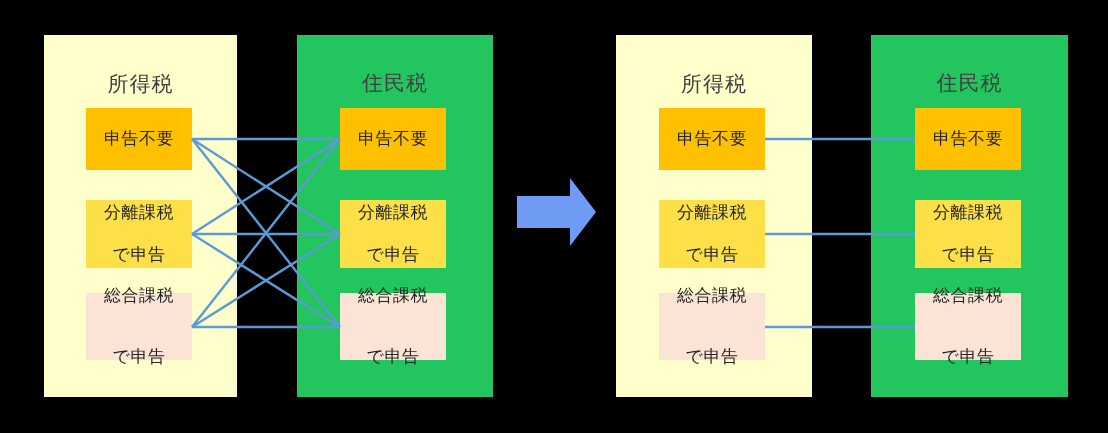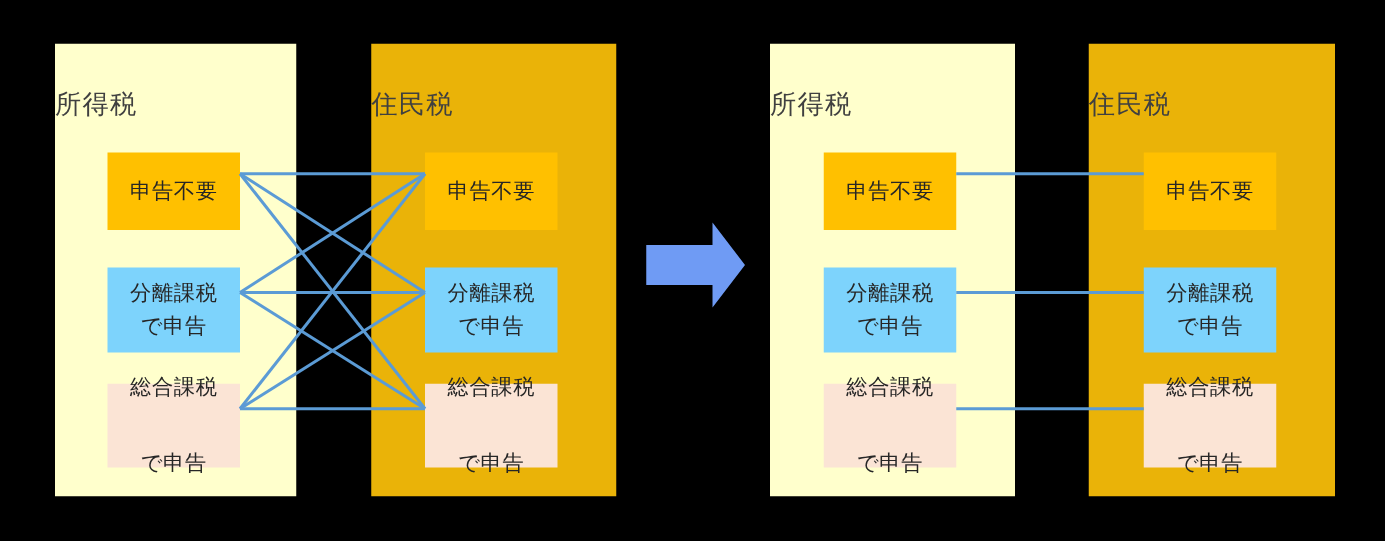--- a/index.html
+++ b/index.html
@@ -24,51 +24,51 @@
   }
   
   .panel {
     position: absolute;
     box-sizing: border-box;
   }
   .panel-income {
     background: #ffffcc;
   }
   .panel-resident {
-    background: #eab308;
+    background: #22c55e;
     font-family: Liberation Serif, serif;
   }
   .panel-title {
     position: absolute;
     left: 0;
     width: 100%;
+    text-align: center;
     font-size: 21px;
     line-height: 1;
     color: #404040;
     letter-spacing: 1px;
     white-space: nowrap;
   }
   
   .node {
     position: absolute;
     box-sizing: border-box;
     display: flex;
     flex-direction: column;
     align-items: center;
     justify-content: center;
     font-size: 17px;
     line-height: 1.55;
     color: #262626;
     text-align: center;
     letter-spacing: 0.5px;
     white-space: nowrap;
-    margin-top: 14px;
   }
   .node.gold     { background: #ffc000; }
-  .node.salmon   { background: #7dd3fc; }
+  .node.salmon   { background: #fde047; justify-content: space-between; }
   .node.palepink { background: #fbe4d5; gap: 34px; }
 
   
   .links {
     position: absolute;
     left: 0; top: 0;
     width: 1108px;
     height: 433px;
     pointer-events: none;
     overflow: visible;

